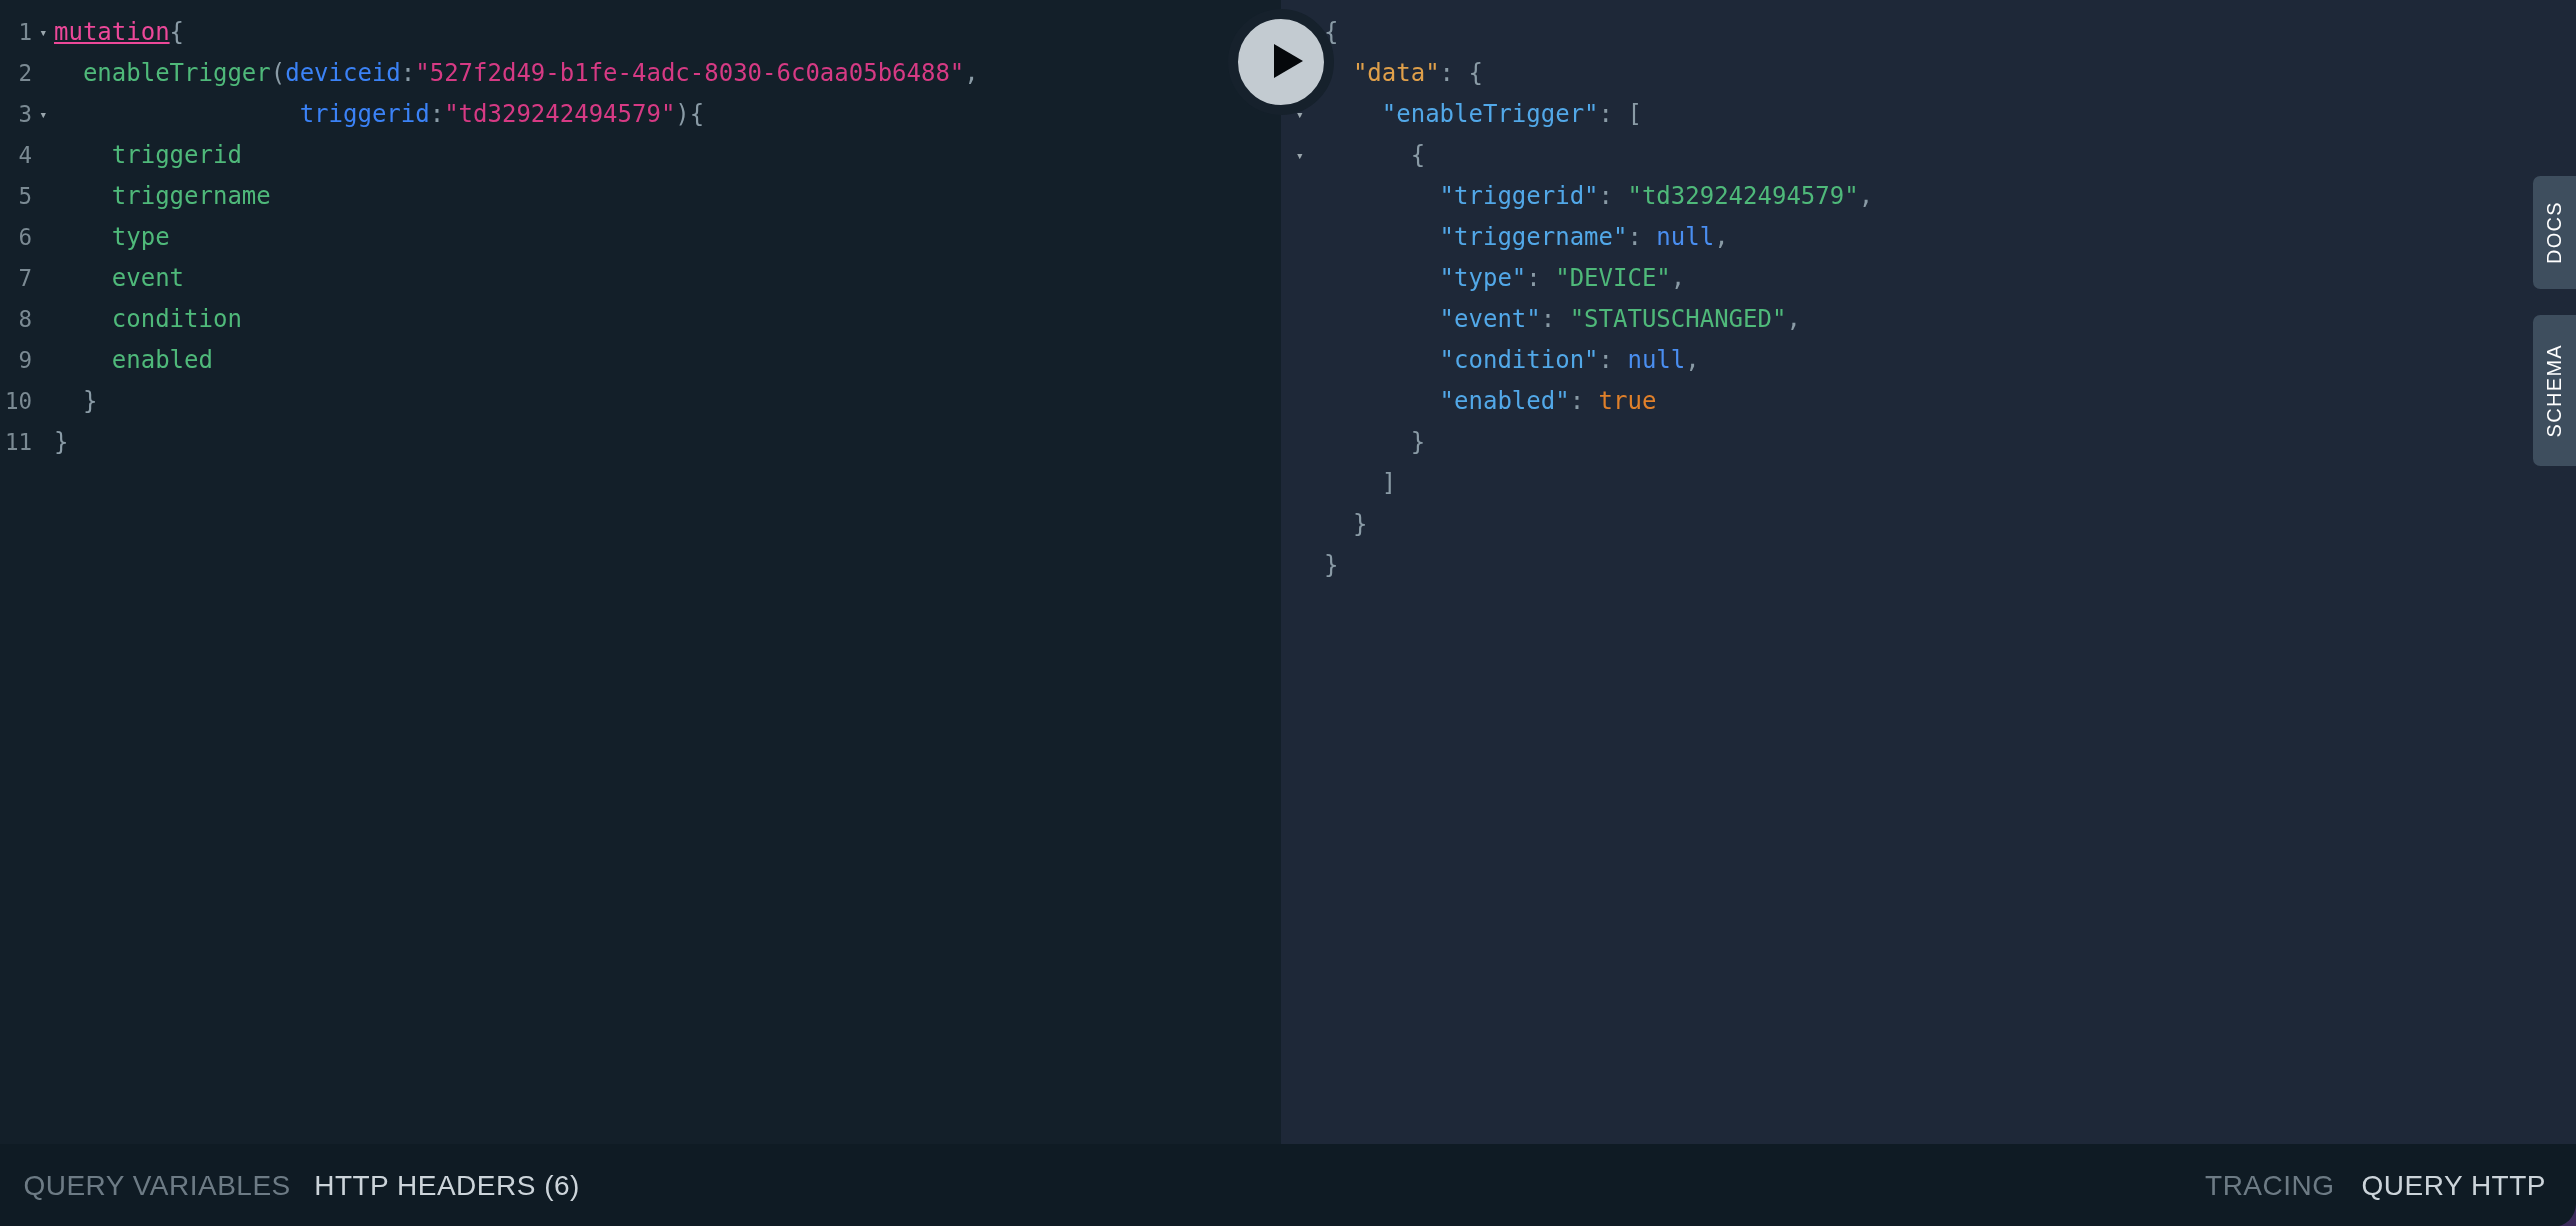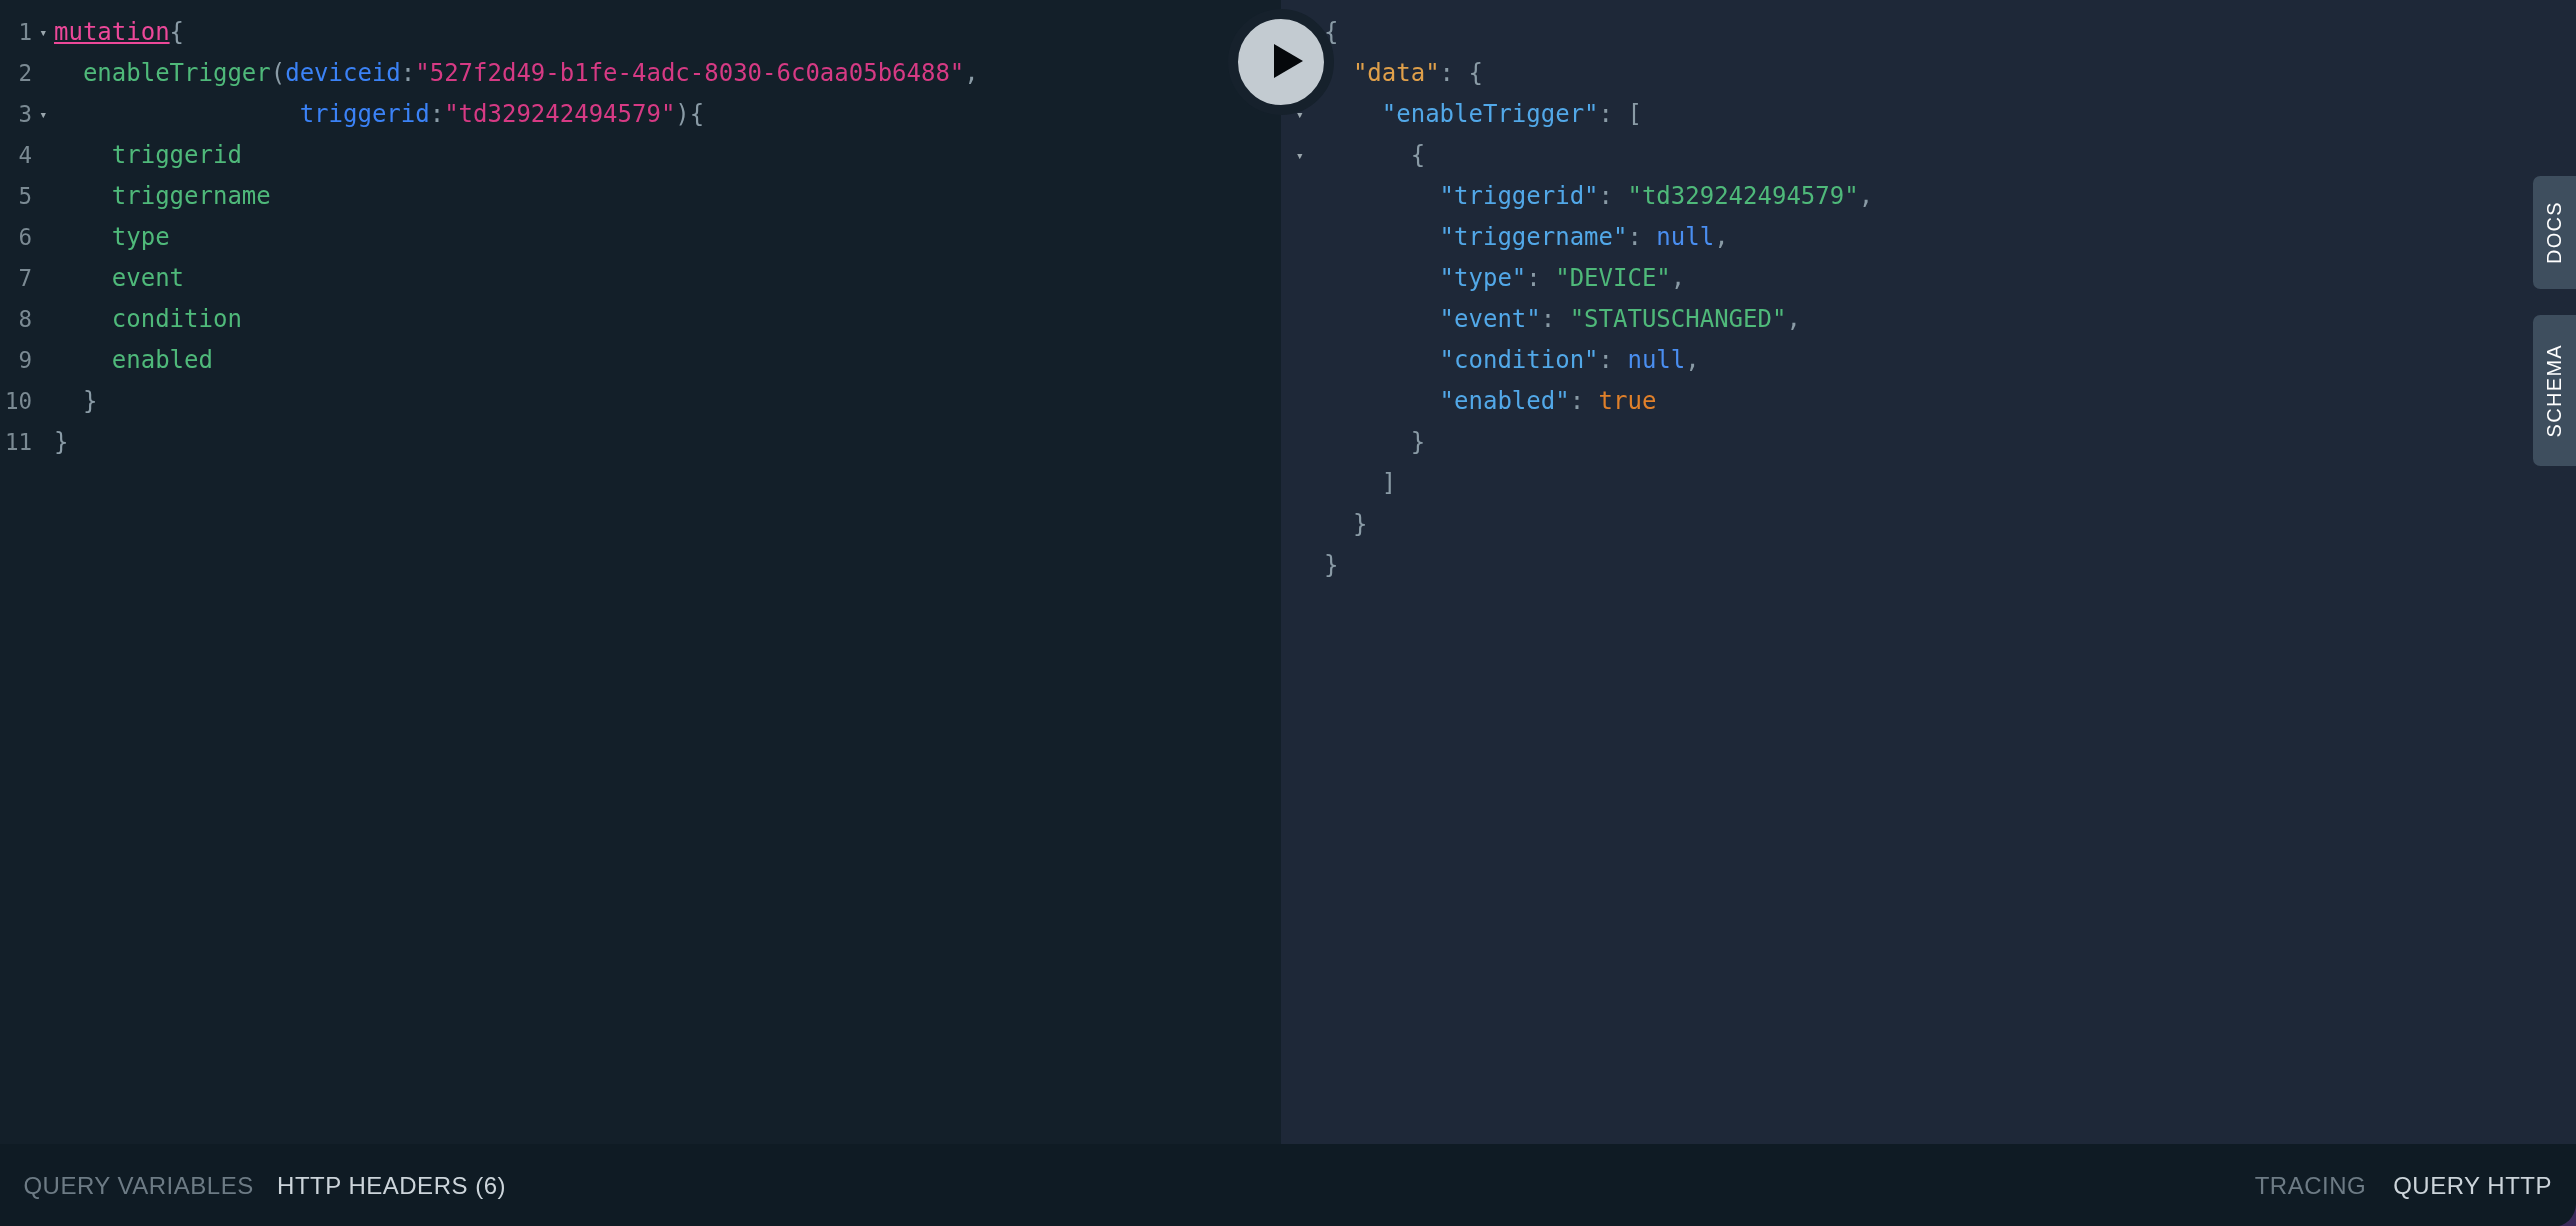--- a/index.html
+++ b/index.html
@@ -186,27 +186,27 @@
   }
   .bb-left {
     position: absolute;
     left: 23.4px;
     display: flex;
     align-items: baseline;
     gap: 23.4px;
   }
   .bb-right {
     position: absolute;
-    right: 24px;
+    right: 30px;
     display: flex;
     align-items: baseline;
     gap: 27px;
   }
   .bb-tab {
-    font-size: 24px;
+    font-size: 28px;
     letter-spacing: 0.5px;
     cursor: pointer;
     font-family: "Liberation Sans", sans-serif;
   }
   .bb-tab.inactive { color: #6d7b85; }
   .bb-tab.active   { color: #ccd4da; }
 </style>
 </head>
 <body>
 

